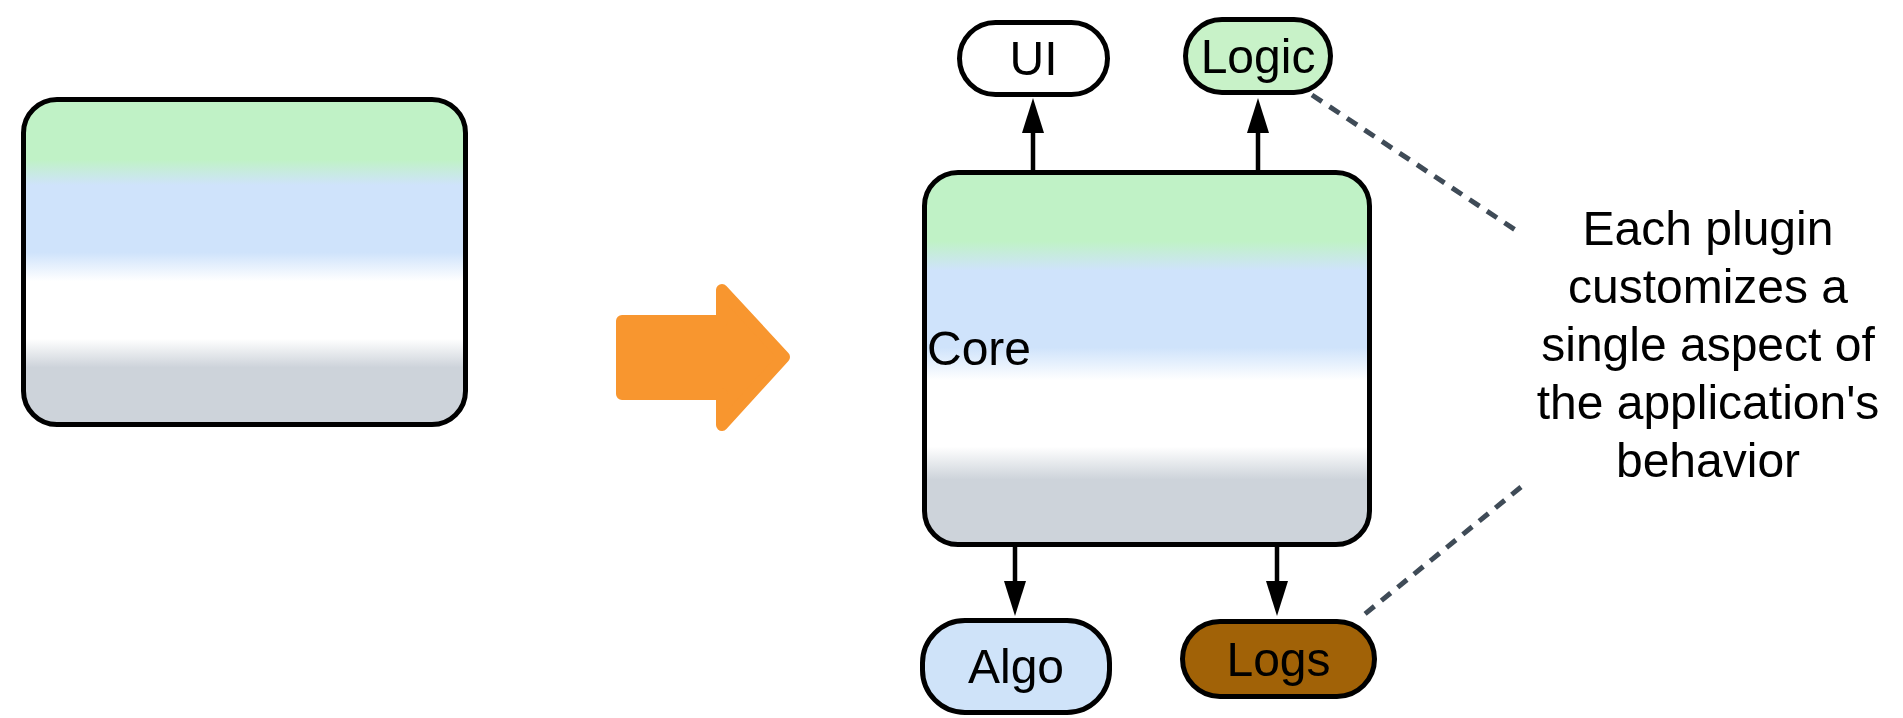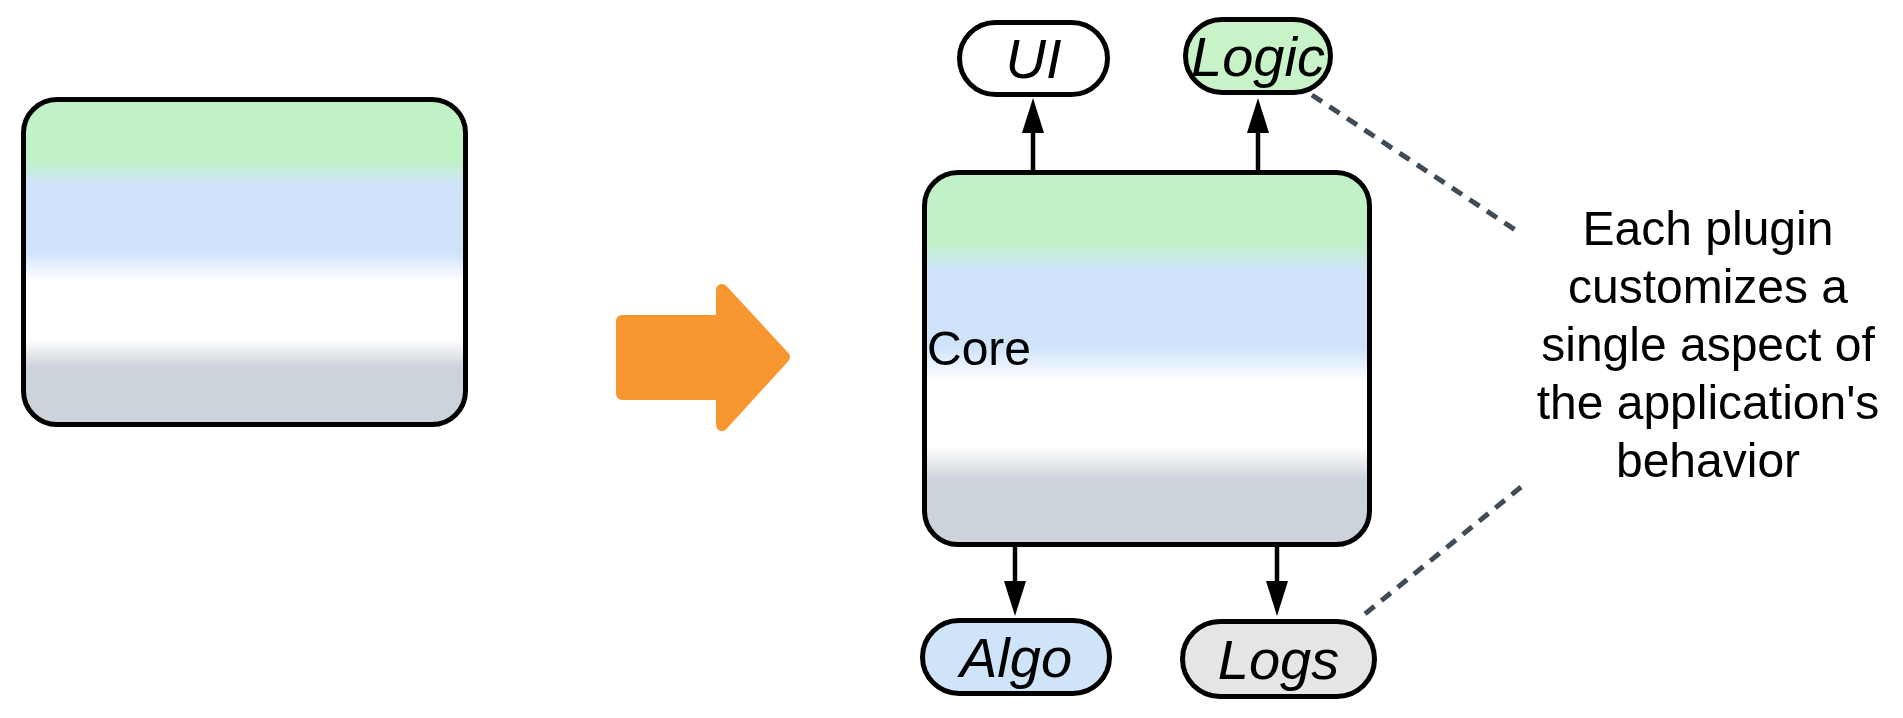--- a/index.html
+++ b/index.html
@@ -46,27 +46,26 @@
   
   .pill {
     position: absolute;
     box-sizing: border-box;
     border: 5px solid #000000;
     border-radius: 45px;
     background: #ffffff;
     display: flex;
     align-items: center;
     justify-content: center;
-    font-size: 56px;
+    font-size: 48px;
     color: #000000;
-    font-style: italic;
   }
   .pill-ui    { left: 957px;  top: 20px;  width: 153px; height: 77px; }
   .pill-logic { left: 1183px; top: 17px;  width: 150px; height: 78px; }
-  .pill-algo  { left: 920px;  top: 618px; width: 192px; height: 78px; text-align: right; }
+  .pill-algo  { left: 920px;  top: 618px; width: 192px; height: 97px; text-align: right; }
   .pill-logs  { left: 1180px; top: 619px; width: 197px; height: 80px; }
   
   .annotation {
     position: absolute;
     left: 1498px;
     top: 200px;
     width: 420px;
     text-align: center;
     font-size: 48px;
     line-height: 58px;
@@ -119,21 +118,21 @@
 
   <div class="pill pill-ui" style="background: rgb(255, 255, 255);">
     <span>UI</span>
   </div>
   <div class="pill pill-logic" style="background: rgb(200, 242, 200);">
     <span>Logic</span>
   </div>
   <div class="pill pill-algo" style="background: rgb(207, 227, 249);">
     <span>Algo</span>
   </div>
-  <div class="pill pill-logs" style="background: #e5e5e5;">
+  <div class="pill pill-logs" style="background: #a16207;">
     <span>Logs</span>
   </div>
 
   <div class="annotation">Each plugin
 customizes a
 single aspect of
 the application's
 behavior</div>
 
 </div>

